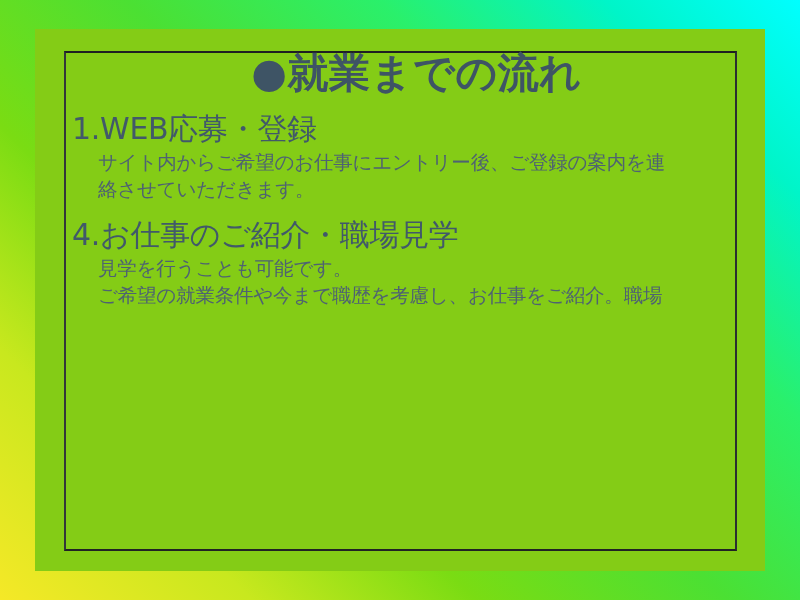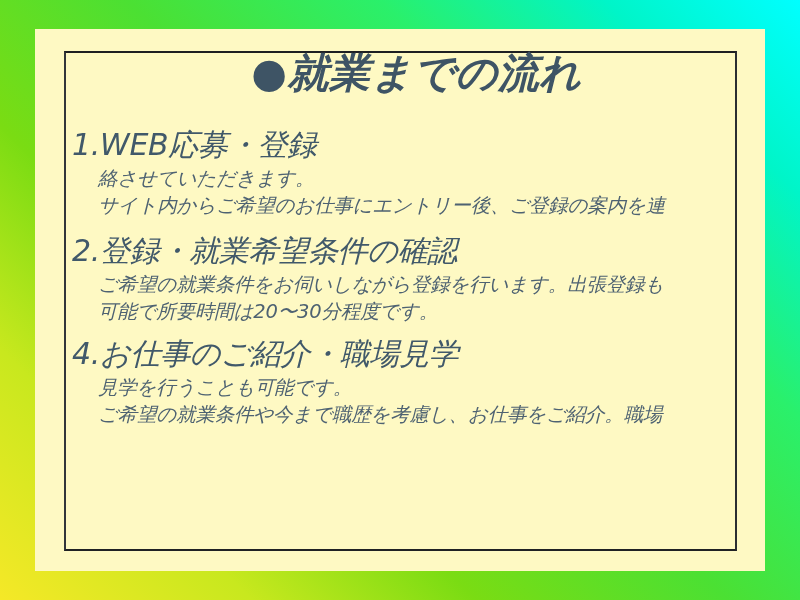--- a/index.html
+++ b/index.html
@@ -25,22 +25,21 @@
     position: relative;
   }
 
   
   .card-outer {
     position: absolute;
     left: 35px;
     top: 29px;
     width: 730px;
     height: 542px;
-    background: #fef9c3;
-    font-style: italic;
+    background: #84cc16;
   }
 
   
   .frame {
     position: absolute;
     left: 29px;
     top: 22px;
     width: 673px;
     height: 500px;
     border: 2px solid #242628;
@@ -70,21 +69,21 @@
     font-size: 41px;
     font-weight: bold;
     color: #3E5465;
     letter-spacing: 0.5px;
     line-height: 1.0;
     white-space: nowrap;
     margin-left: -16px;
   }
 
   .steps {
-    margin-top: 33px;
+    margin-top: 17px;
     list-style: none;
   }
 
   .step {
     margin-bottom: 9px;
   }
 
   .step-heading {
     font-size: 30px;
     font-weight: 400;
@@ -122,32 +121,25 @@
 
   <div class="content">
 
     <div class="title">●就業までの流れ</div>
 
     <div class="steps">
 
       <div class="step step-1">
         <div class="step-heading">1.WEB応募・登録</div>
         <div class="step-body">
+          <span class="line">サイト内からご希望のお仕事にエントリー後、ご登録の案内を連</span>
           <span class="line">絡させていただきます。</span>
-          <span class="line">サイト内からご希望のお仕事にエントリー後、ご登録の案内を連</span>
         </div>
       </div>
 
-      <div class="step step-2">
-        <div class="step-heading">2.登録・就業希望条件の確認</div>
-        <div class="step-body">
-          <span class="line">ご希望の就業条件をお伺いしながら登録を行います。出張登録も</span>
-          <span class="line">可能で所要時間は20〜30分程度です。</span>
-        </div>
-      </div>
 
       <div class="step step-3">
         <div class="step-heading">4.お仕事のご紹介・職場見学</div>
         <div class="step-body">
           <span class="line">見学を行うことも可能です。</span>
           <span class="line">ご希望の就業条件や今まで職歴を考慮し、お仕事をご紹介。職場</span>
         </div>
       </div>
 
 

